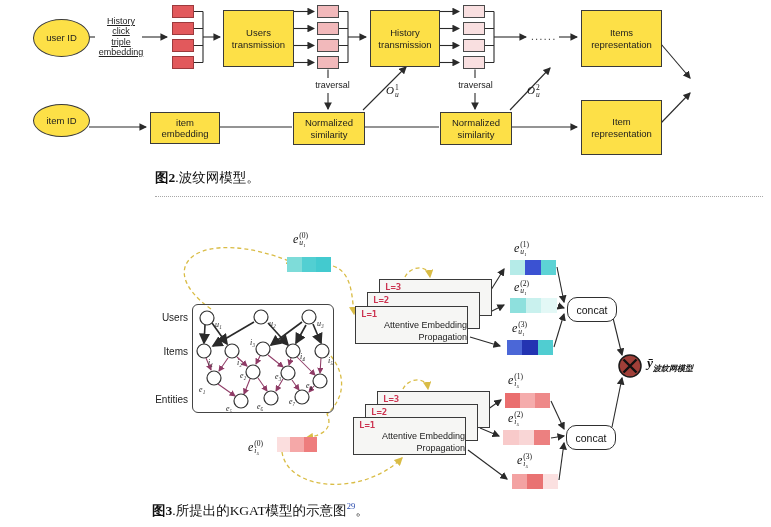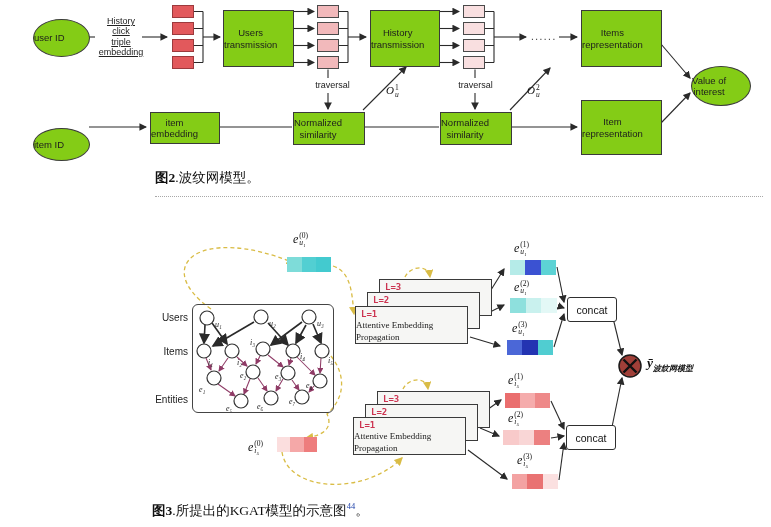--- a/index.html
+++ b/index.html
@@ -1,39 +1,39 @@
 <!DOCTYPE html>
 <html><head>
 <meta charset="utf-8">
 <style>
   html,body{margin:0;padding:0;background:#ffffff;}
   .page{position:relative;width:771px;height:527px;background:#ffffff;overflow:hidden;
         font-family:"Liberation Sans",sans-serif;}
   .page svg{position:absolute;left:0;top:0;z-index:1;}
   .abs{position:absolute;z-index:2;}
-  .box{position:absolute;z-index:2;border:1.4px solid #3a3a3a;background:#84cc16;
-       display:flex;align-items:center;justify-content:flex-start;text-align:center;
+  .box{position:absolute;z-index:2;border:1.4px solid #3a3a3a;background:#fde047;
+       display:flex;align-items:center;justify-content:center;text-align:center;
        font-size:9.5px;color:#1d1d1d;line-height:1.18;}
   .oval{border-radius:50%;}
   .prelines{white-space:pre-line;}
   .freetext{position:absolute;z-index:2;font-size:9px;color:#222;text-align:center;line-height:1.15;}
   .stackrect{position:absolute;z-index:2;width:22px;height:13px;border:1px solid #4a4a4a;box-sizing:border-box;}
   .dots{position:absolute;z-index:2;font-size:10px;color:#333;letter-spacing:1.5px;}
   .mlab{position:absolute;z-index:3;font-family:"Liberation Serif",serif;font-style:italic;
         font-size:12px;color:#111;display:flex;align-items:flex-start;}
   .mss{display:inline-flex;flex-direction:column;font-size:7.5px;line-height:7px;margin-left:1px;font-style:normal;}
   .mss .ms-sub{font-style:italic;}
   .olab{font-size:11px;}
   .lbox{position:absolute;border:1.3px solid #3a3a3a;background:#f6f6f4;box-sizing:border-box;}
   .ltag{position:absolute;left:5px;top:2px;font-family:"DejaVu Sans Mono",monospace;font-weight:bold;font-size:9px;}
-  .aep{position:absolute;left:0;right:0;top:13px;text-align:left;
-       font-family:Liberation Serif, serif;font-size:9px;color:#222;line-height:1.3;}
+  .aep{position:absolute;left:0;right:0;top:13px;text-align:right;
+       font-family:Liberation Sans, sans-serif;font-size:9px;color:#222;line-height:1.3;}
   .bar{position:absolute;z-index:3;height:15px;display:flex;}
   .bar span{flex:1;}
-  .concat{position:absolute;z-index:2;border:1.5px solid #2f2f2f;border-radius:3px;background:#fff;
+  .concat{position:absolute;z-index:2;border:1.5px solid #2f2f2f;border-radius:10px;background:#fff;
           display:flex;align-items:center;justify-content:center;font-size:10.5px;color:#111;}
   .cap{position:absolute;z-index:2;font-family:"Liberation Serif",serif;font-size:13.5px;color:#111;}
   .cap b{font-weight:bold;}
   .cap sup{font-size:8.5px;color:#2244aa;}
   .dotline{position:absolute;z-index:2;border-top:1.5px dotted #a8a8a8;height:0;}
   .score-lab{position:absolute;z-index:3;font-family:"Liberation Serif",serif;font-style:italic;
              font-weight:600;font-size:13.5px;color:#111;}
   .score-lab sub{font-size:8px;font-weight:600;}
   .rl{font:10px "Liberation Sans",sans-serif;fill:#222;}
   .nl{font:italic 8px "Liberation Serif",serif;fill:#222;}
@@ -221,22 +221,20 @@
     <div class="stackrect" style="left: 463px; top: 22px; background: rgb(249, 223, 224);"></div>
     <div class="stackrect" style="left: 463px; top: 39px; background: rgb(249, 223, 224);"></div>
     <div class="stackrect" style="left: 463px; top: 56px; background: rgb(249, 223, 224);"></div>
   </div>
 
   <div class="dots" style="left:531px;top:31px;">......</div>
 
   <div class="box prelines" style="left:581px;top:10px;width:79px;height:55px;">Items
 representation</div>
 
-  <div class="box oval prelines" style="left:691px;top:66px;width:58px;height:38px;">Value of
-interest</div>
 
   <div class="freetext" style="left:305px;top:80px;width:55px;">traversal</div>
   <div class="freetext" style="left:448px;top:80px;width:55px;">traversal</div>
 
   <span class="mlab olab" style="left:386px;top:84px;">
     <span>O</span>
     <span class="mss">
         <span class="ms-sup">1</span>
         <span class="ms-sub">u</span>
       </span>
@@ -247,21 +245,21 @@
         <span class="ms-sup">2</span>
         <span class="ms-sub">u</span>
       </span>
   </span>
 
   <div class="box prelines" style="left:293px;top:112px;width:70px;height:31px;">Normalized
 similarity</div>
   <div class="box prelines" style="left:440px;top:112px;width:70px;height:31px;">Normalized
 similarity</div>
 
-  <div class="box oval" style="left:33px;top:128px;width:55px;height:31px;">
+  <div class="box oval" style="left:33px;top:104px;width:55px;height:31px;">
     <span>item ID</span>
   </div>
   <div class="box prelines" style="left:150px;top:112px;width:68px;height:30px;">item
 embedding</div>
   <div class="box prelines" style="left:581px;top:100px;width:79px;height:53px;">Item
 representation</div>
 
   <div class="cap" style="left:155px;top:169px;">
     <b>图2</b><span>.波纹网模型。</span>
   </div>
@@ -399,16 +397,16 @@
   </span>
   <div class="bar" style="left:512px;top:474px;width:46px;">
     <span style="background: rgb(243, 162, 162);"></span>
       <span style="background: rgb(233, 114, 114);"></span>
       <span style="background: rgb(251, 224, 224);"></span>
   </div>
 
   <div class="concat" style="left:566px;top:425px;width:48px;height:23px;">concat</div>
 
   <div class="cap" style="left:152px;top:501px;">
-    <b>图3</b><span>.所提出的KGAT模型的示意图</span><sup>44</sup><span>。</span>
+    <b>图3</b><span>.所提出的KGAT模型的示意图</span><sup>29</sup><span>。</span>
   </div>
 
 </div>
 
 </body></html>

